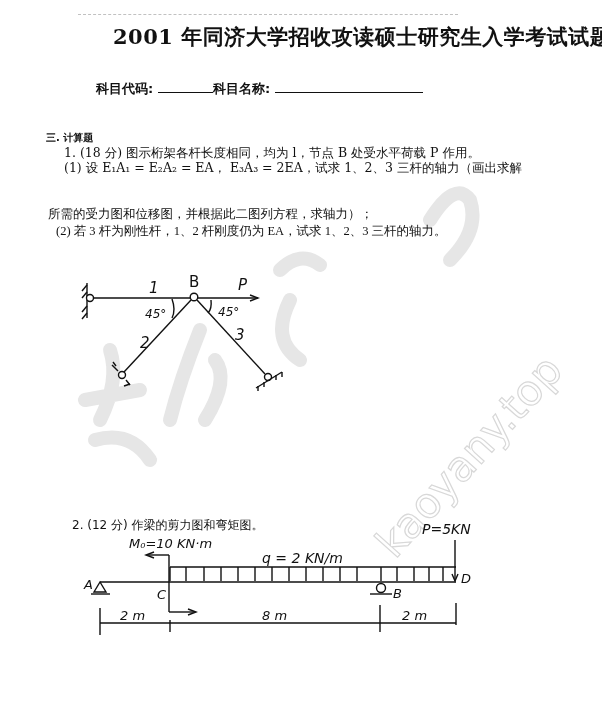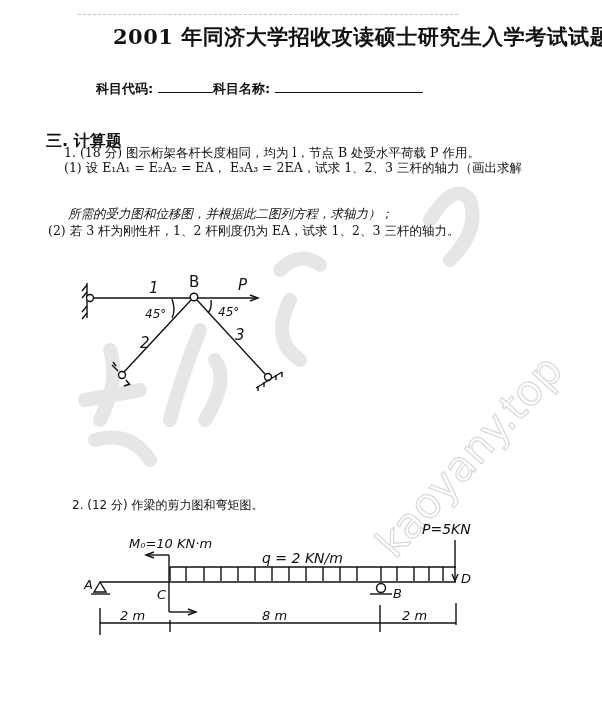--- a/index.html
+++ b/index.html
@@ -3,23 +3,23 @@
 <meta charset="utf-8">
 <style>
   html, body { margin:0; padding:0; background:#ffffff; }
   body { width:602px; height:702px; position:relative; overflow:hidden;
          font-family:"DejaVu Serif", serif; color:#111; }
   .abs { position:absolute; }
   .title { left:113px; top:23px; font-size:21px; font-weight:bold; letter-spacing:0.5px; white-space:nowrap; font-family:"DejaVu Serif", serif; }
   .topdash { left:78px; top:14px; width:380px; height:2px; border-top:1px dashed #999; opacity:.6; }
   .subject { top:80px; font-size:13px; font-weight:bold; font-family:"DejaVu Sans", sans-serif; white-space:nowrap; }
   .blank { display:inline-block; border-bottom:1px solid #111; height:12px; vertical-align:baseline; }
-  .section { left:46px; top:131px; font-size:16px; font-weight:bold; font-family:"DejaVu Sans", sans-serif; }
+  .section { left:46px; top:131px; font-size:10px; font-weight:bold; font-family:"DejaVu Sans", sans-serif; }
   .q { font-size:12.5px; white-space:nowrap; font-family:"DejaVu Serif", serif;text-align:right; }
-  .q2 { font-size:12px; white-space:nowrap; font-family:"DejaVu Sans", sans-serif; }
+  .q2 { font-size:12px; white-space:nowrap; font-family:"DejaVu Sans", sans-serif;margin-top:20px; }
   svg { position:absolute; left:0; top:0; }
 </style>
 </head>
 <body>
 
 <svg width="602" height="702">
   <g fill="none" stroke="#e6e6e6" stroke-width="14" stroke-linecap="round">
     <path d="M100 420 Q120 380 110 350 M85 400 L140 390 M95 440 Q130 430 150 460"></path>
     <path d="M200 330 Q180 380 170 420 M215 360 Q230 380 205 420"></path>
     <path d="M280 270 Q300 250 320 265 M290 300 Q270 340 300 360"></path>
@@ -38,22 +38,22 @@
 </div>
 <div class="abs subject" style="left:213px;text-align:center;">
   <span>科目名称:</span>
   <span class="blank" style="width:148px;"></span>
 </div>
 
 <div class="abs section">三. 计算题</div>
 
 <div class="abs q" style="left:64px; top:145px;">1. (18 分) 图示桁架各杆长度相同，均为 l，节点 B 处受水平荷载 P 作用。</div>
 <div class="abs q" style="left:64px; top:160px;">(1) 设 E₁A₁ = E₂A₂ = EA，     E₃A₃ = 2EA，试求 1、2、3 三杆的轴力（画出求解</div>
-<div class="abs q" style="left:68px; top:206px;font-style:italic;">所需的受力图和位移图，并根据此二图列方程，求轴力）；</div>
-<div class="abs q" style="left:48px; top:223px;">(2) 若 3 杆为刚性杆，1、2 杆刚度仍为 EA，试求 1、2、3 三杆的轴力。</div>
+<div class="abs q" style="left:48px; top:206px;">所需的受力图和位移图，并根据此二图列方程，求轴力）；</div>
+<div class="abs q" style="left:56px; top:223px;font-family:Liberation Serif, serif;">(2) 若 3 杆为刚性杆，1、2 杆刚度仍为 EA，试求 1、2、3 三杆的轴力。</div>
 
 <svg width="602" height="702">
   <g stroke="#111" stroke-width="1.4" fill="none">
 
     <line x1="87" y1="283" x2="87" y2="318"></line>
     <line x1="87" y1="285" x2="82" y2="291"></line>
       <line x1="87" y1="292" x2="82" y2="298"></line>
     <line x1="87" y1="306" x2="82" y2="312"></line>
       <line x1="87" y1="313" x2="82" y2="319"></line>
     <circle cx="90" cy="298" r="3.5" fill="#fff"></circle>

